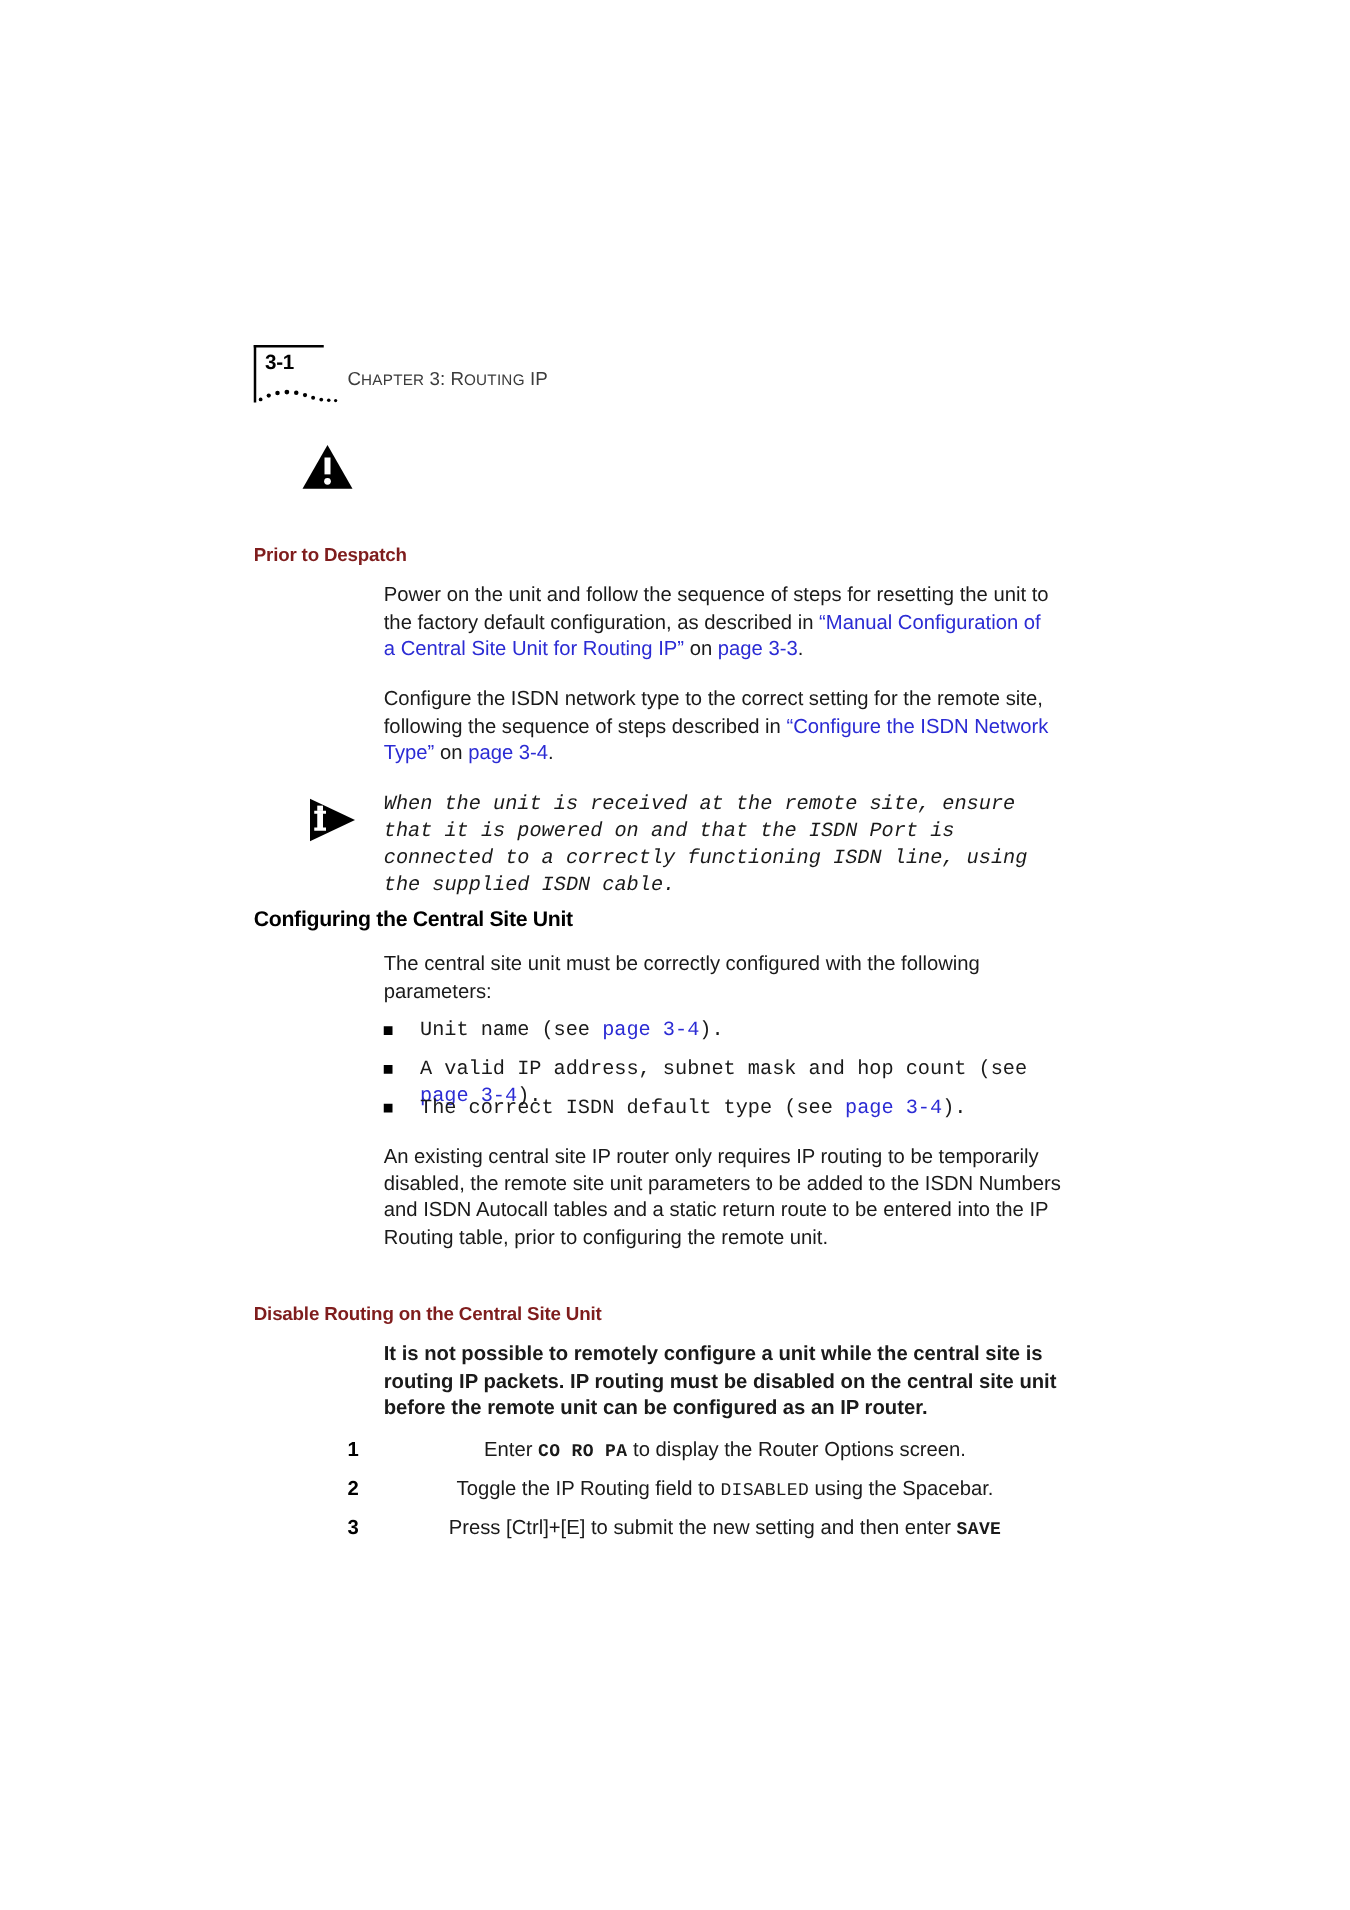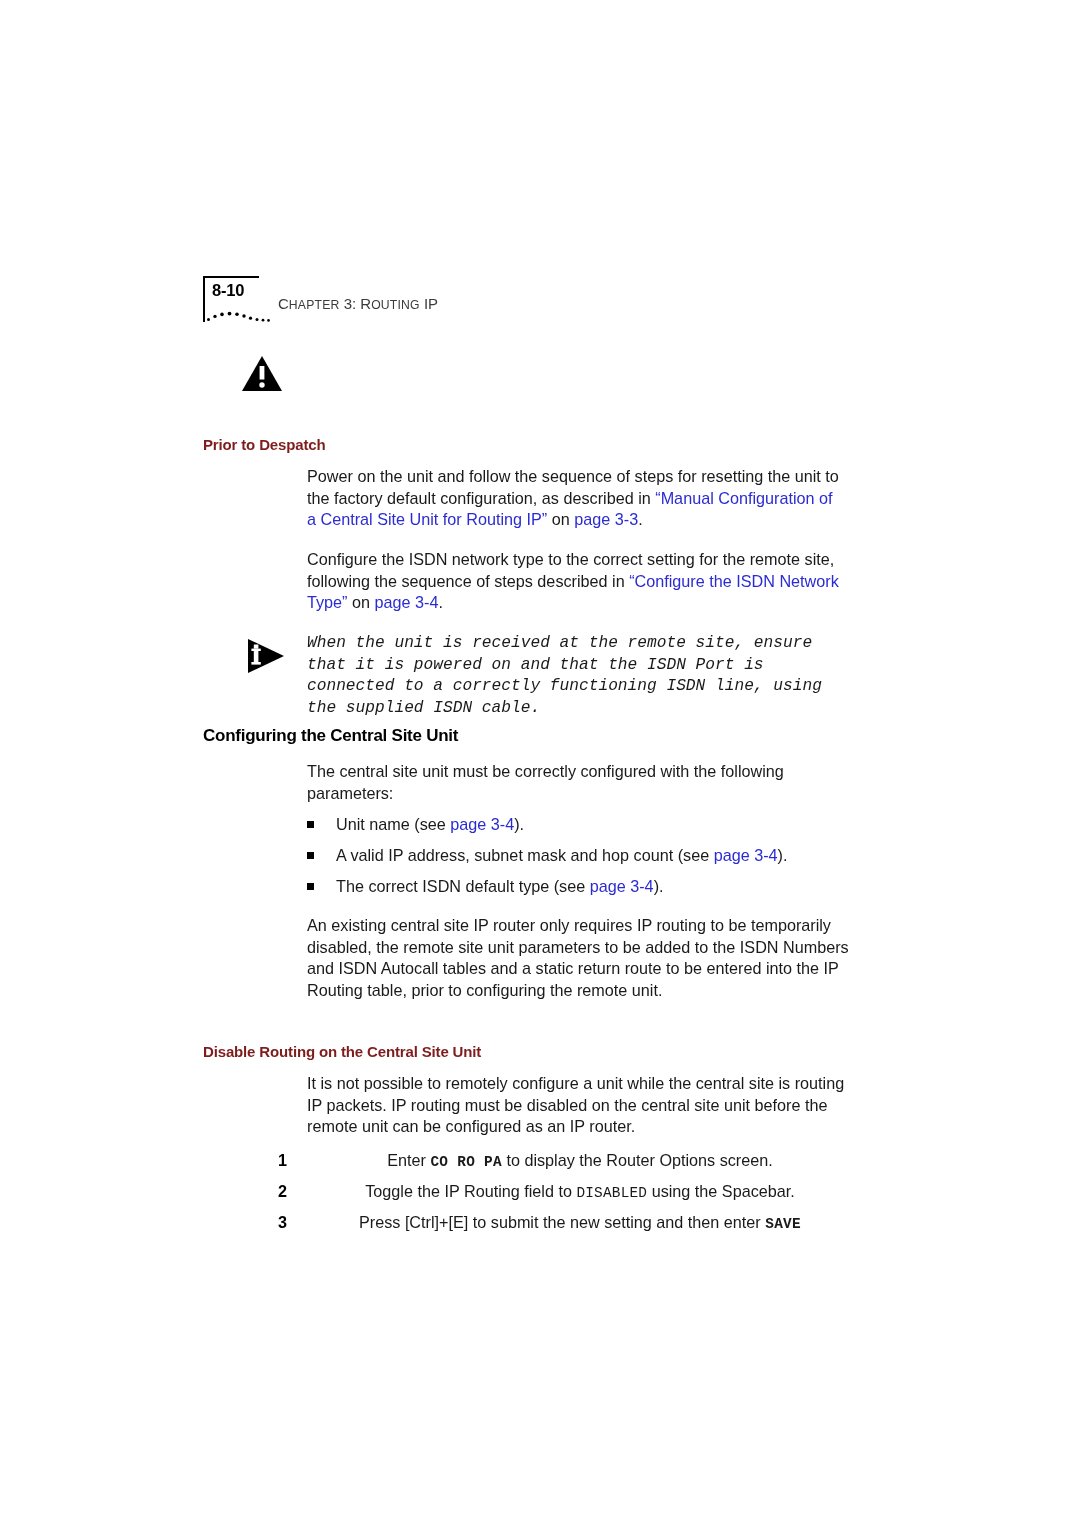--- a/index.html
+++ b/index.html
@@ -146,20 +146,21 @@
     position: absolute;
     left: 0;
     top: 7px;
     width: 7px;
     height: 7px;
     background: #000000;
   }
   .bullet-body {
     display: block;
     margin-left: 29px;
+    font-family: Liberation Mono, monospace;
   }
 
   
   .step-row {
     position: absolute;
     left: 278px;
     width: 575px;
     font-size: 16.2px;
     line-height: 21.6px;
   }
@@ -190,21 +191,21 @@
   }
 </style>
 </head>
 <body>
 
 <div class="page">
 
   <div class="header">
     <div class="header-rule-top"></div>
     <div class="header-rule-left"></div>
-    <div class="header-folio">8-10</div>
+    <div class="header-folio">3-1</div>
     <div class="header-chapter">
       <span>C</span><span class="sc">HAPTER</span><span>&nbsp;3:&nbsp;</span><span>R</span><span class="sc">OUTING</span><span>&nbsp;IP</span>
     </div>
     <svg class="header-dots" viewBox="0 0 68 14">
       <circle cx="2.5" cy="10.5" r="1.5" fill="#000"></circle>
       <circle cx="9" cy="7.4" r="1.7" fill="#000"></circle>
       <circle cx="16" cy="5.4" r="1.8" fill="#000"></circle>
       <circle cx="23.5" cy="4.6" r="1.9" fill="#000"></circle>
       <circle cx="31" cy="5.2" r="1.8" fill="#000"></circle>
       <circle cx="38" cy="7.0" r="1.7" fill="#000"></circle>
@@ -260,21 +261,21 @@
 
   <div class="bullet-row" style="top:876px;">
     <span class="bullet-mark"></span>
     <span class="bullet-body"><span>The correct ISDN default type (see </span><span class="lnk">page 3-4</span><span>).</span></span>
   </div>
 
   <div class="body-col" style="top:915px; width:548px;">An existing central site IP router only requires IP routing to be temporarily disabled, the remote site unit parameters to be added to the ISDN Numbers and ISDN Autocall tables and a static return route to be entered into the IP Routing table, prior to configuring the remote unit.</div>
 
   <div class="h-sub" style="top:1043px;">Disable Routing on the Central Site Unit</div>
 
-  <div class="body-col" style="top:1073px; width:545px;">It is not possible to remotely configure a unit while the central site is routing IP packets. IP routing must be disabled on the central site unit before the remote unit can be configured as an IP router.</div>
+  <div class="body-col" style="top:1073px; width:545px;font-weight:bold;">It is not possible to remotely configure a unit while the central site is routing IP packets. IP routing must be disabled on the central site unit before the remote unit can be configured as an IP router.</div>
 
   <div class="step-row" style="top:1150px;">
     <span class="step-num">1</span>
     <span class="step-body"><span>Enter </span><span class="mono-b">CO RO PA</span><span> to display the Router Options screen.</span></span>
   </div>
 
   <div class="step-row" style="top:1181px;">
     <span class="step-num">2</span>
     <span class="step-body"><span>Toggle the IP Routing field to </span><span class="mono">DISABLED</span><span> using the Spacebar.</span></span>
   </div>

